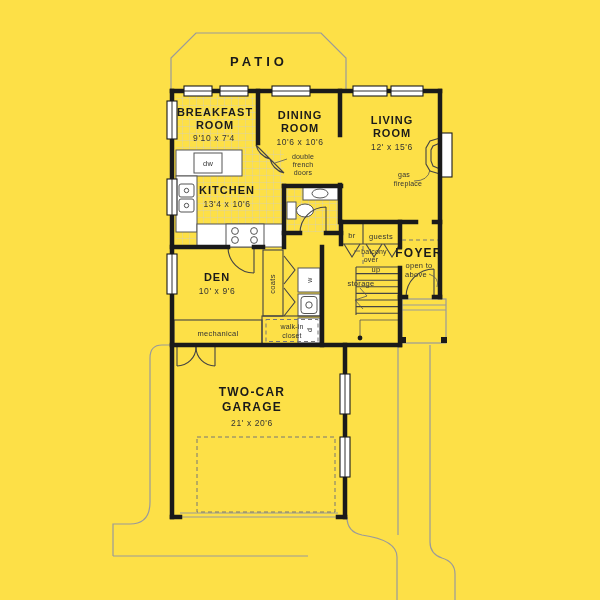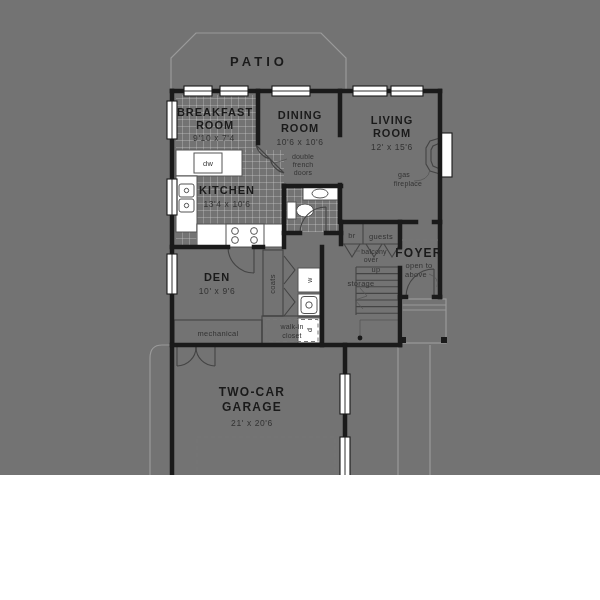--- a/index.html
+++ b/index.html
@@ -1,16 +1,16 @@
 <!DOCTYPE html>
 <html><head>
 <meta charset="utf-8">
 <style>
   html,body{margin:0;padding:0;background:#fff;}
-  #canvas{width:600px;height:475px;position:relative;background:#737373;
+  #canvas{width:600px;height:600px;position:relative;background:#fde047;
           font-family:"Liberation Sans", sans-serif;}
   svg text{fill:#1a1a1a;}
   .room-name{font-weight:700;font-size:11px;letter-spacing:1px;}
   .room-name-lg{font-weight:700;font-size:12px;letter-spacing:1.2px;}
   .patio-name{font-weight:700;font-size:13px;letter-spacing:4px;}
   .dims{font-size:8.5px;letter-spacing:0.6px;fill:#333;}
   .small{font-size:7.5px;fill:#333;letter-spacing:0.3px;}
   .tiny{font-size:7px;fill:#333;letter-spacing:0.2px;}
   .wall{stroke:#1a1a1a;stroke-width:4.5;fill:none;stroke-linecap:square;}
   .thin{stroke:#444;stroke-width:1.1;fill:none;}

